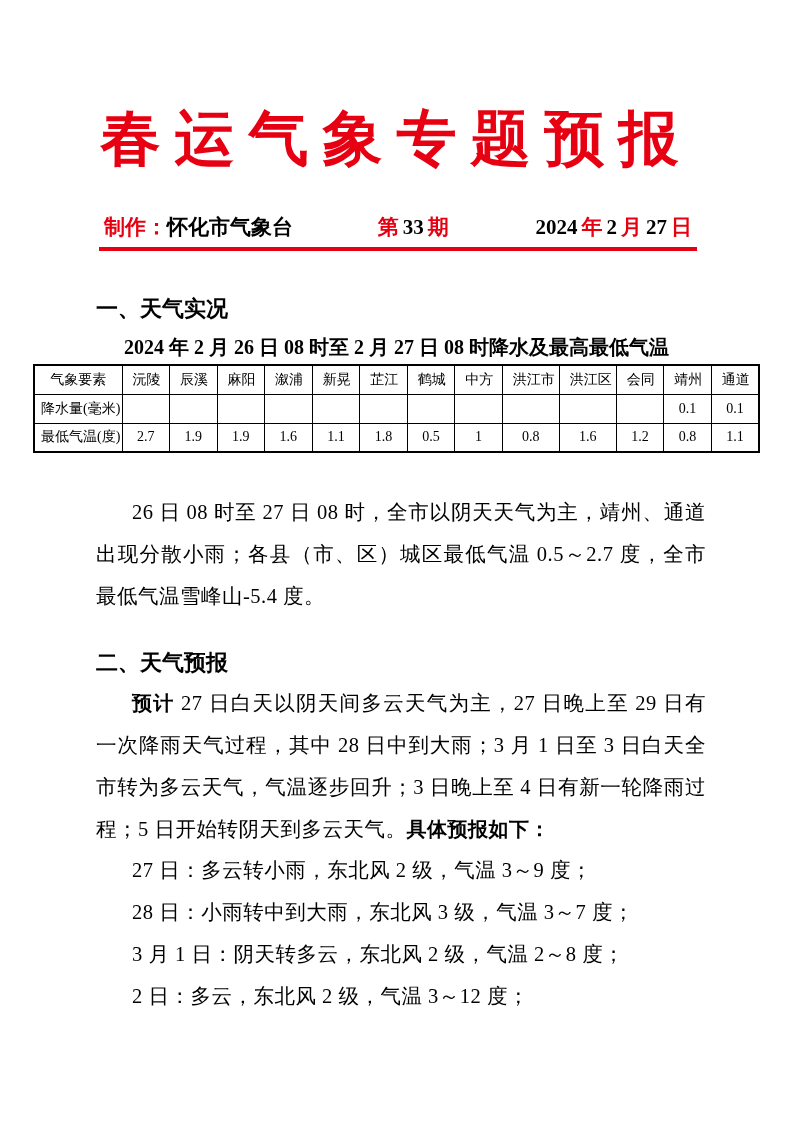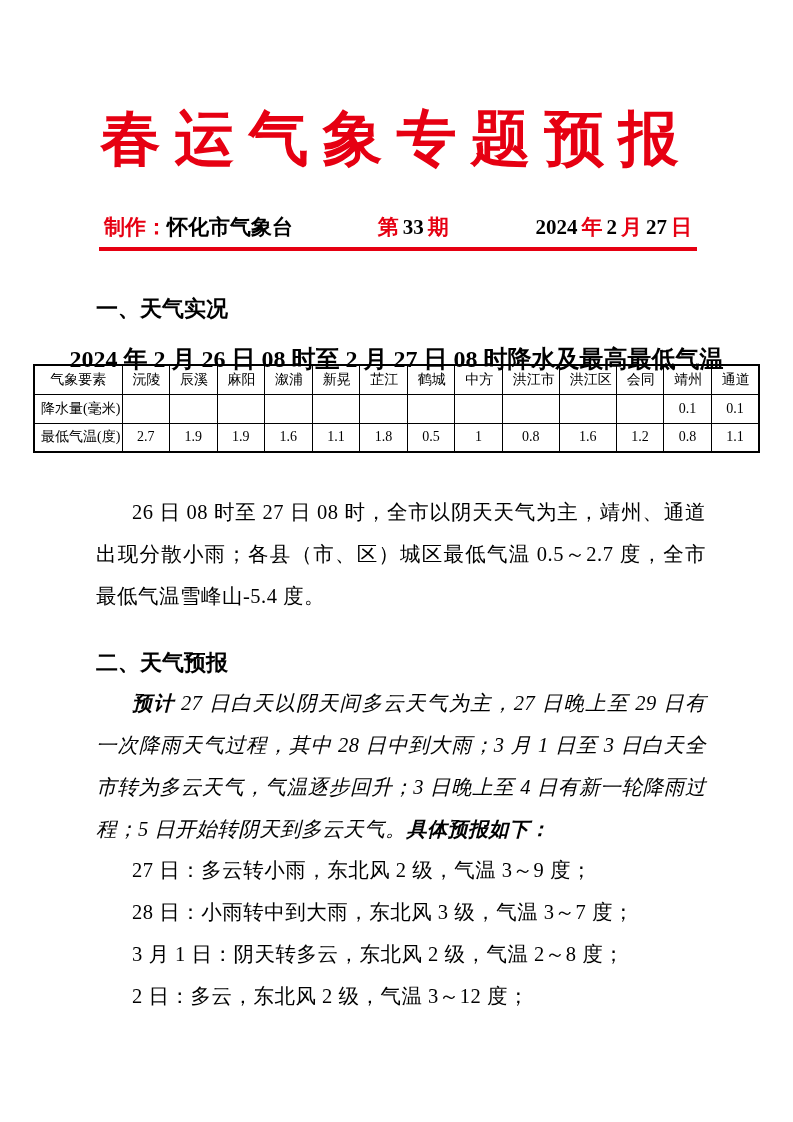--- a/index.html
+++ b/index.html
@@ -55,25 +55,25 @@
     left: 96px;
     font-family: Liberation Mono, monospace;
     font-size: 22px;
     font-weight: bold;
     line-height: 26px;
   }
   .sec-heading.s1 { top: 286px; }
   .sec-heading.s2 { top: 640px; }
   .table-title {
     position: absolute;
-    top: 335px;
+    top: 323px;
     left: 0;
     width: 793px;
     text-align: center;
-    font-size: 24px;
+    font-size: 20px;
     font-weight: bold;
     line-height: 24px;
   }
   table.weather {
     position: absolute;
     top: 352px;
     left: 33px;
     width: 727px;
     border-collapse: collapse;
     table-layout: fixed;
@@ -99,21 +99,21 @@
     width: 610px;
     font-size: 20.5px;
     line-height: 42px;
     text-align: justify;
     text-indent: 36px;
     letter-spacing: 0.5px;
     margin: 0;
   }
   .par .b { font-weight: bold; font-family: "Liberation Sans", sans-serif; font-size: 20px; }
   .par1 { top: 479px; }
-  .par2 { top: 670px; font-style: italic; }
+  .par2 { top: 670px; }
   .dailies {
     position: absolute;
     top: 837px;
     left: 96px;
     width: 640px;
   }
   .daily-line {
     margin: 0;
     padding-left: 36px;
     font-size: 20.5px;

